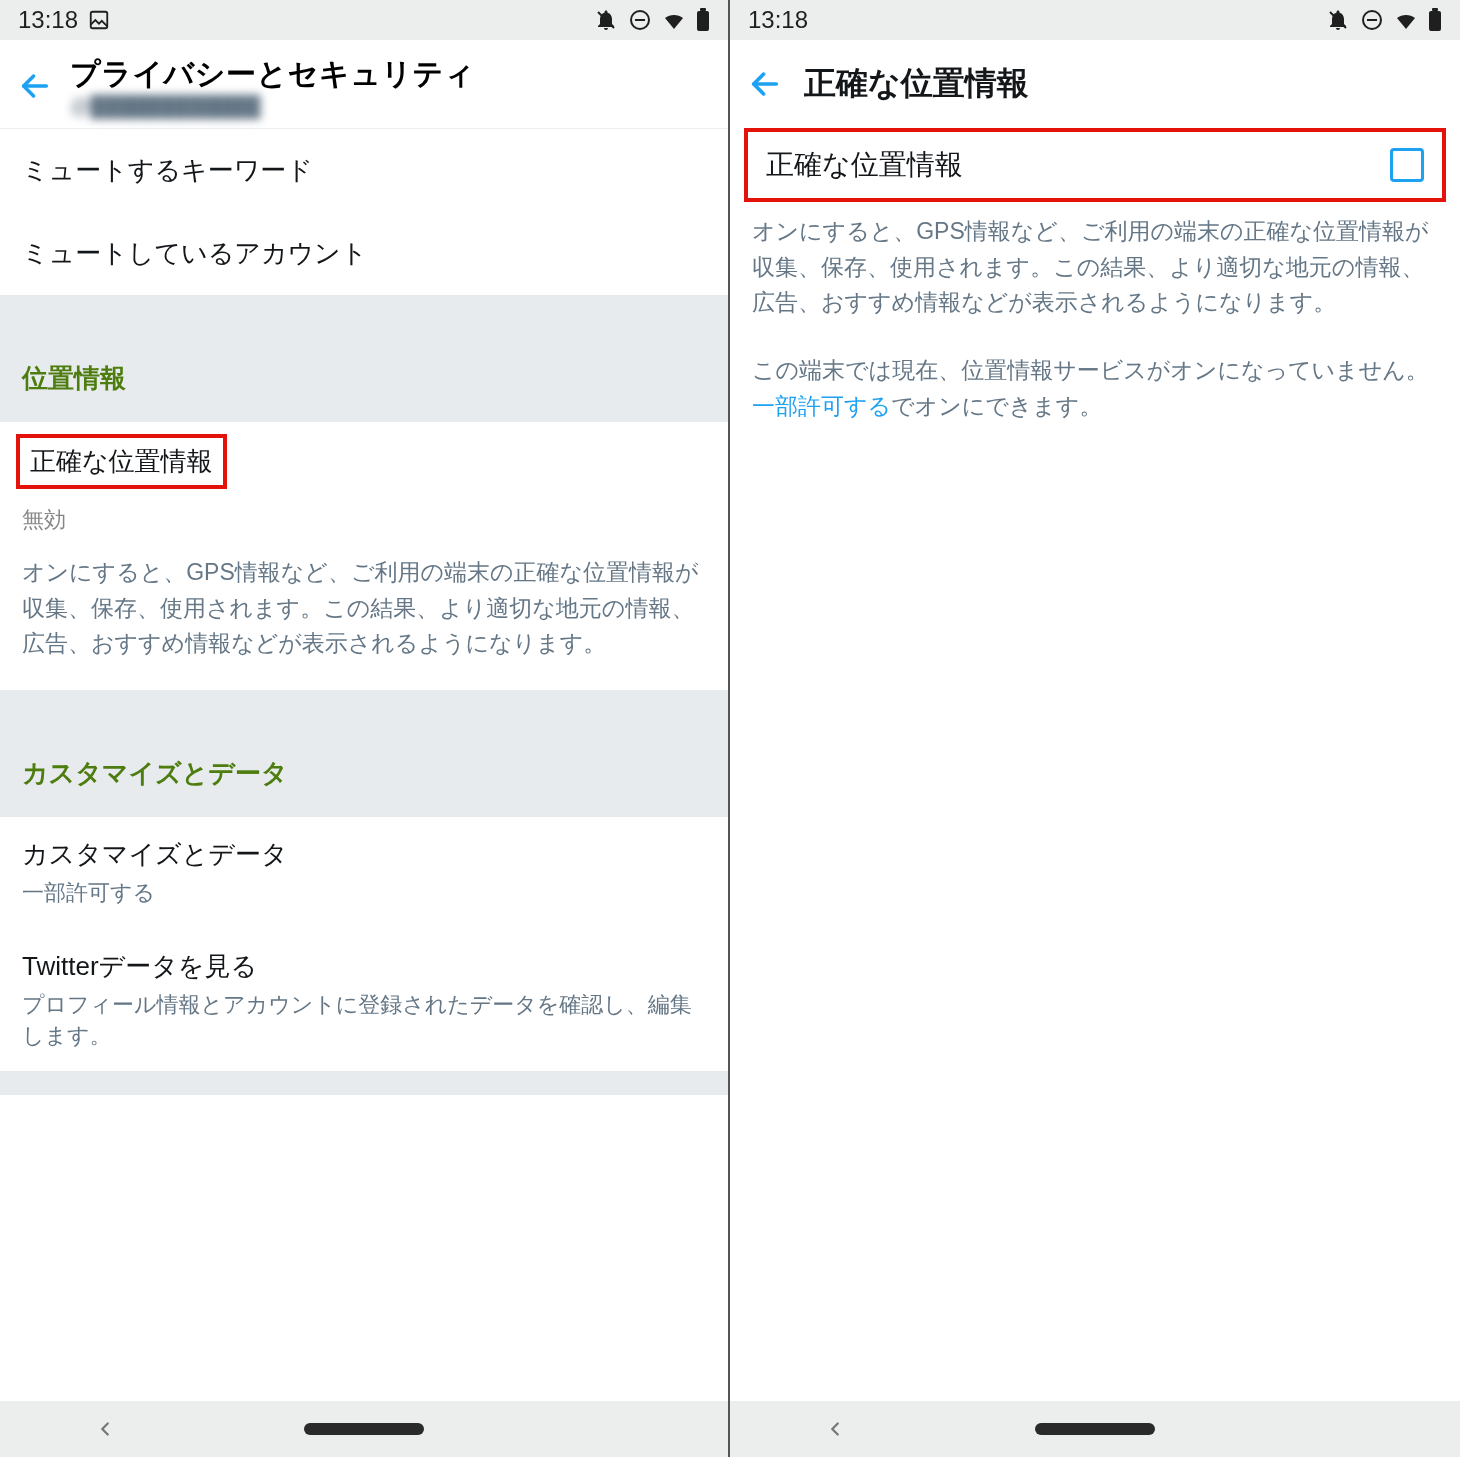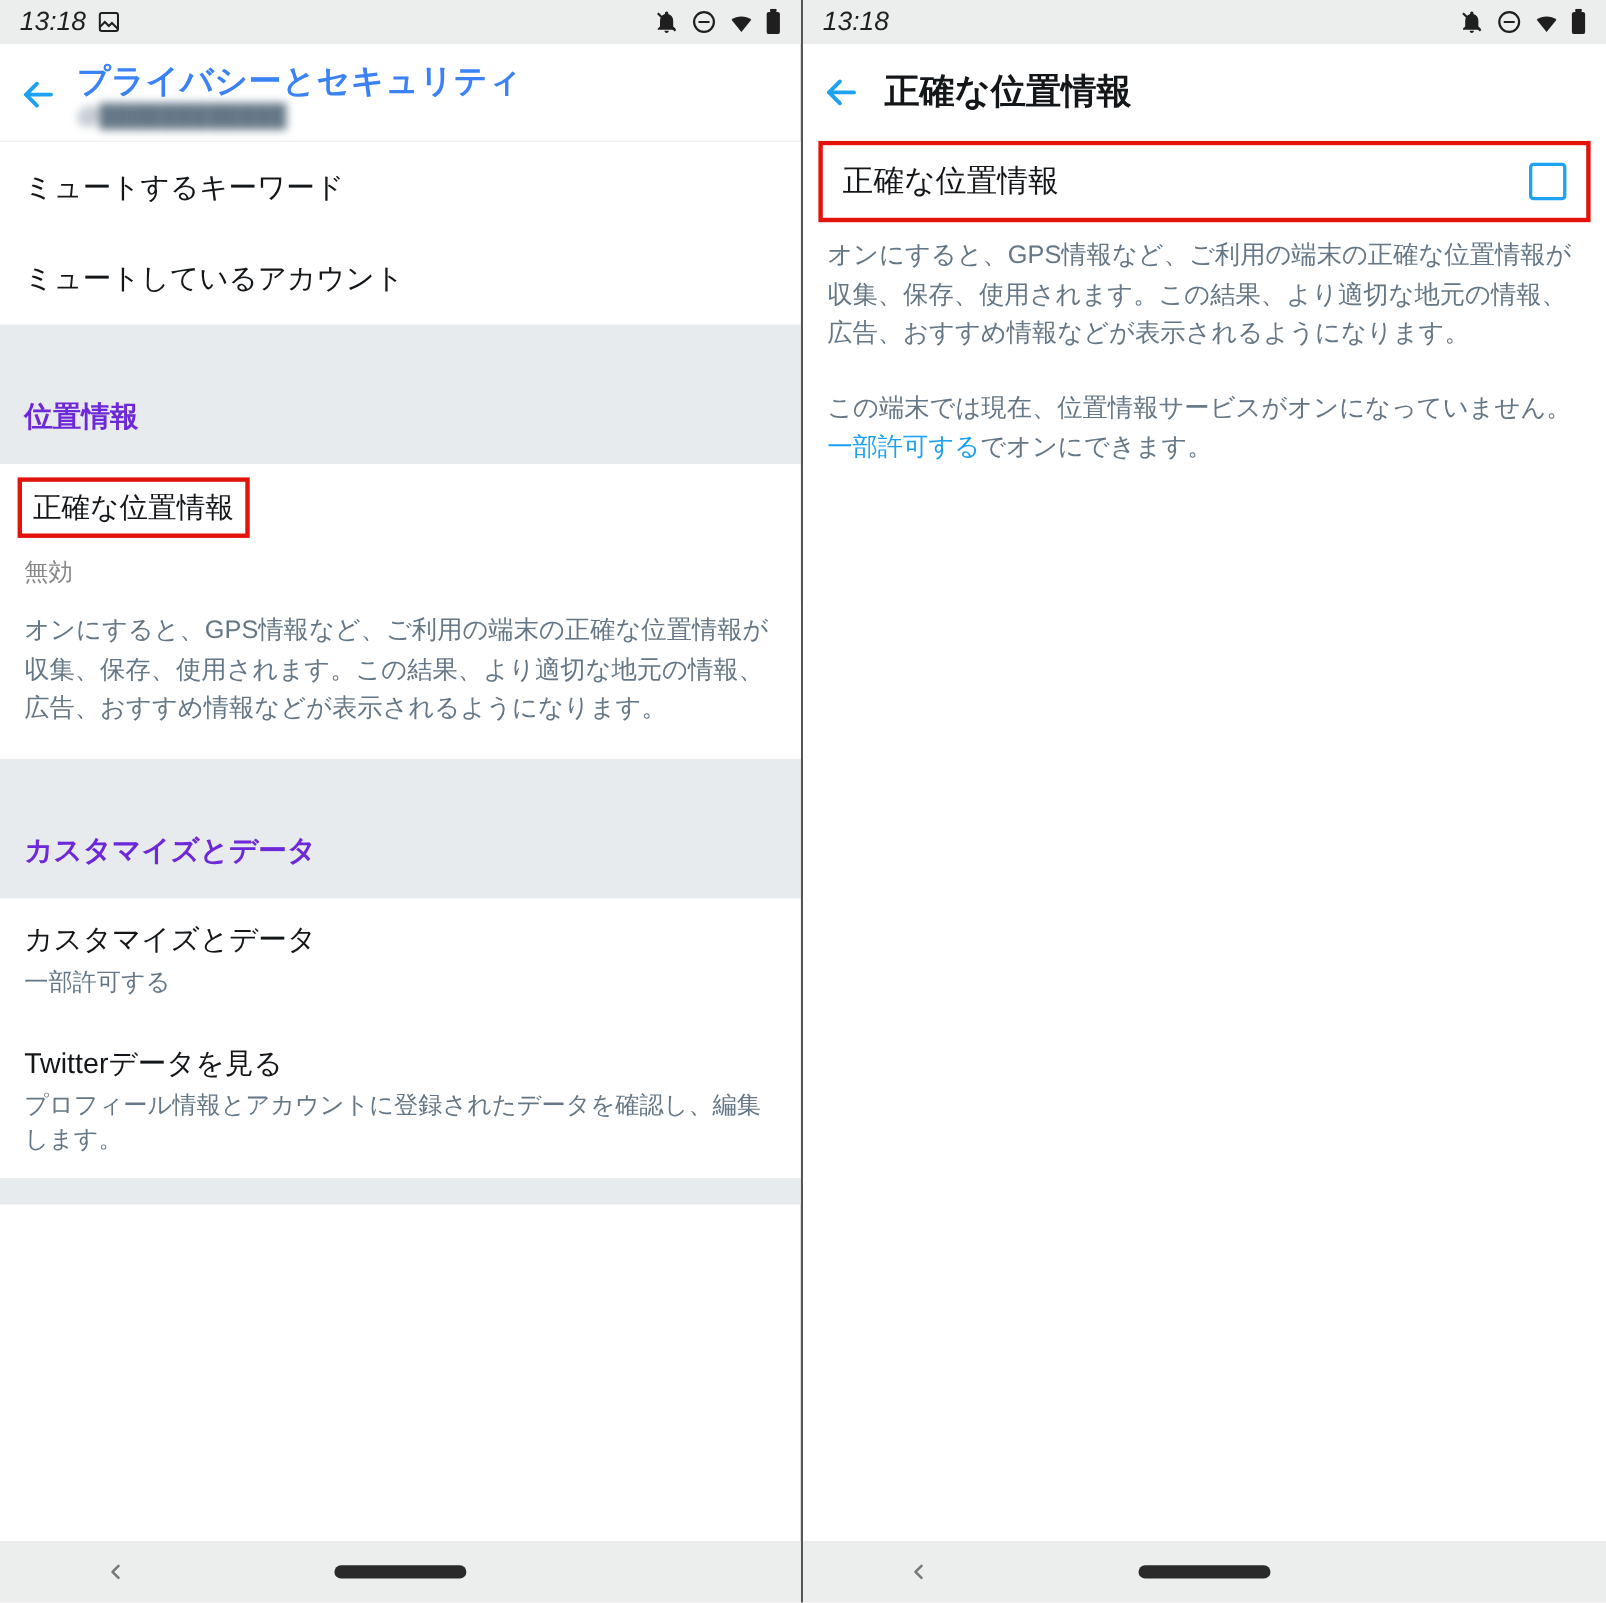--- a/index.html
+++ b/index.html
@@ -21,47 +21,46 @@
 .phone.left { border-right: 2px solid #555; }
 .statusbar {
   height: 40px;
   background: #eceded;
   display: flex;
   align-items: center;
   padding: 0 18px;
   font-size: 24px;
   color: #1f1f1f;
   gap: 10px;
-  font-style: italic;
 }
 .statusbar .time { font-weight: 500; }
 .statusbar .sp { flex: 1; }
 .statusbar .ico { display: inline-flex; align-items: center; }
 .appbar {
   display: flex;
   align-items: center;
   padding: 14px 18px 10px;
   gap: 18px;
   border-bottom: 1px solid #eee;
 }
 .back-arrow { color: #1da1f2; cursor: pointer; }
 .appbar-titles { display: flex; flex-direction: column; }
-.appbar-title { font-size: 30px; font-weight: 700; color: #3b82f6; letter-spacing: 0.5px; }
+.appbar-title { font-size: 30px; font-weight: 700; color: #000000; letter-spacing: 0.5px; }
 .appbar-sub { font-size: 20px; color: #657786; filter: blur(4px); }
 .content { flex: 1; overflow: hidden; }
 .row { padding: 24px 22px; font-size: 26px; color: #14171a; cursor: pointer; background: #fff; }
 .row.sub { padding-top: 20px; padding-bottom: 20px; }
 .row .label { font-size: 26px; color: #14171a; }
 .row .caption { font-size: 22px; color: #657786; margin-top: 6px; line-height: 1.4; }
 .section-header {
   background: #e8ebed;
   padding: 66px 22px 26px;
   font-size: 26px;
   font-weight: 700;
-  color: #6d28d9;
+  color: #4d7c0f;
 }
 .desc-block {
   padding: 8px 22px 28px;
   font-size: 23px;
   color: #657786;
   line-height: 1.55;
   background: #fff;
 }
 .highlight-box {
   border: 4px solid #e3120b;

